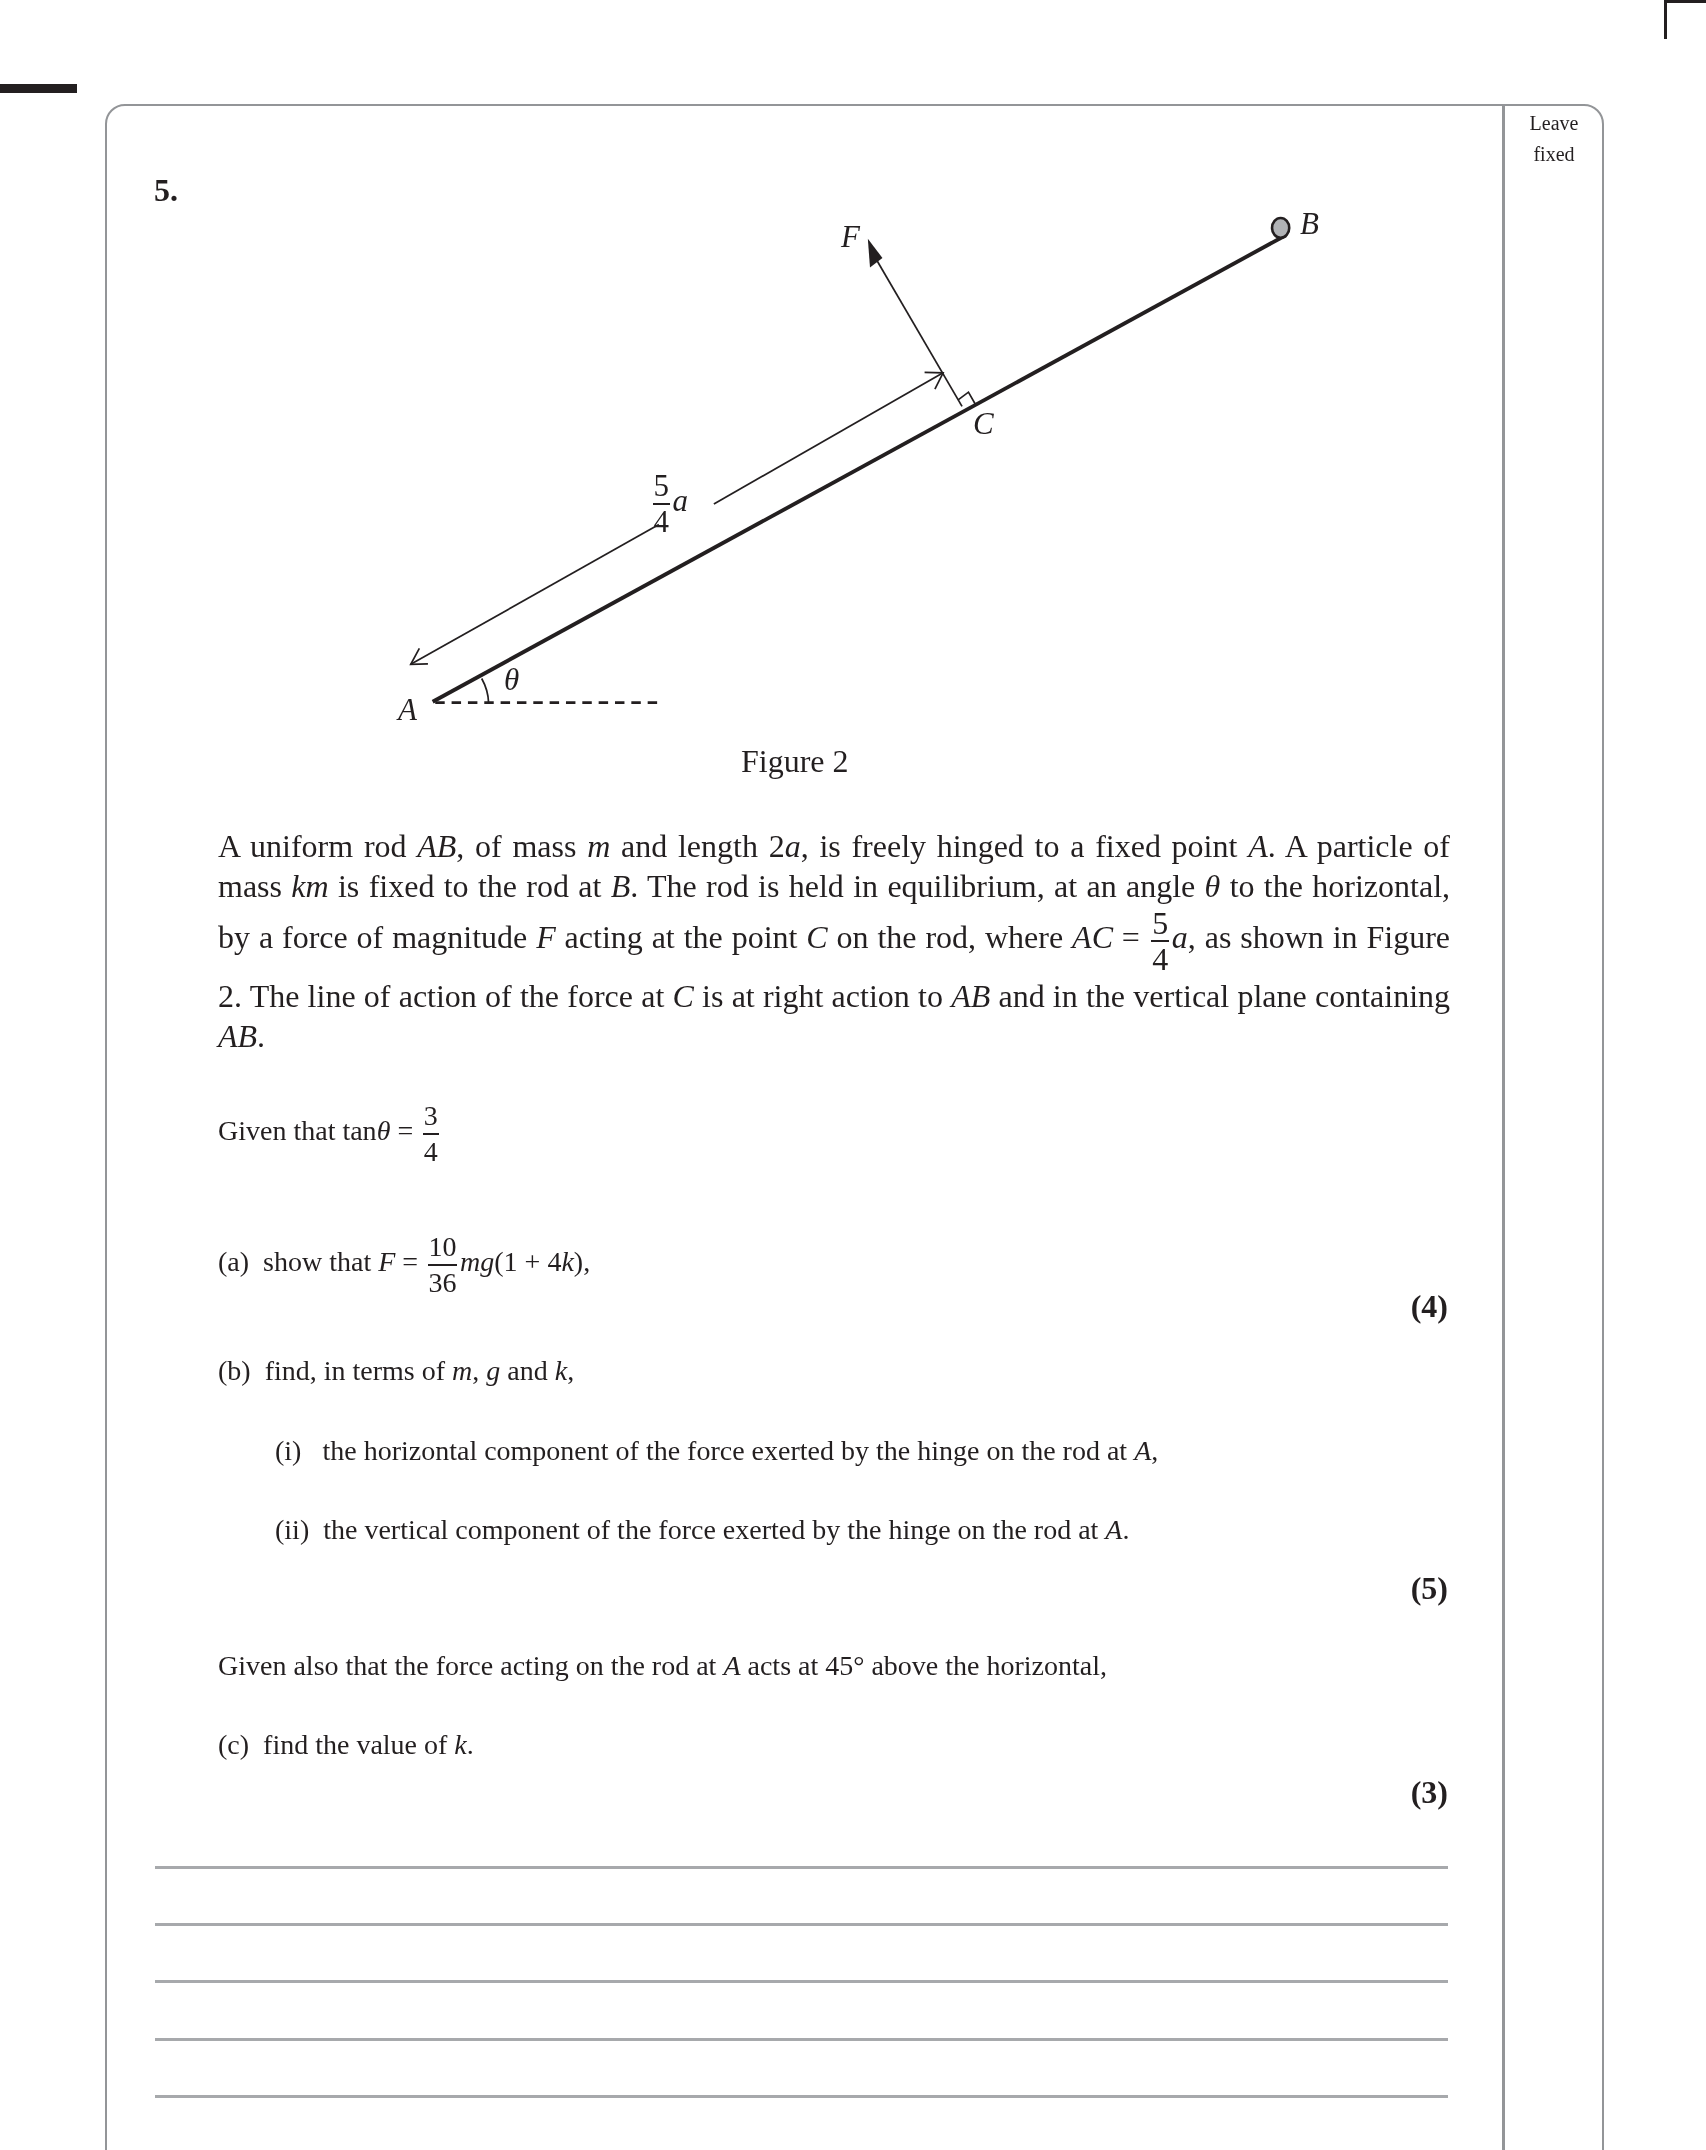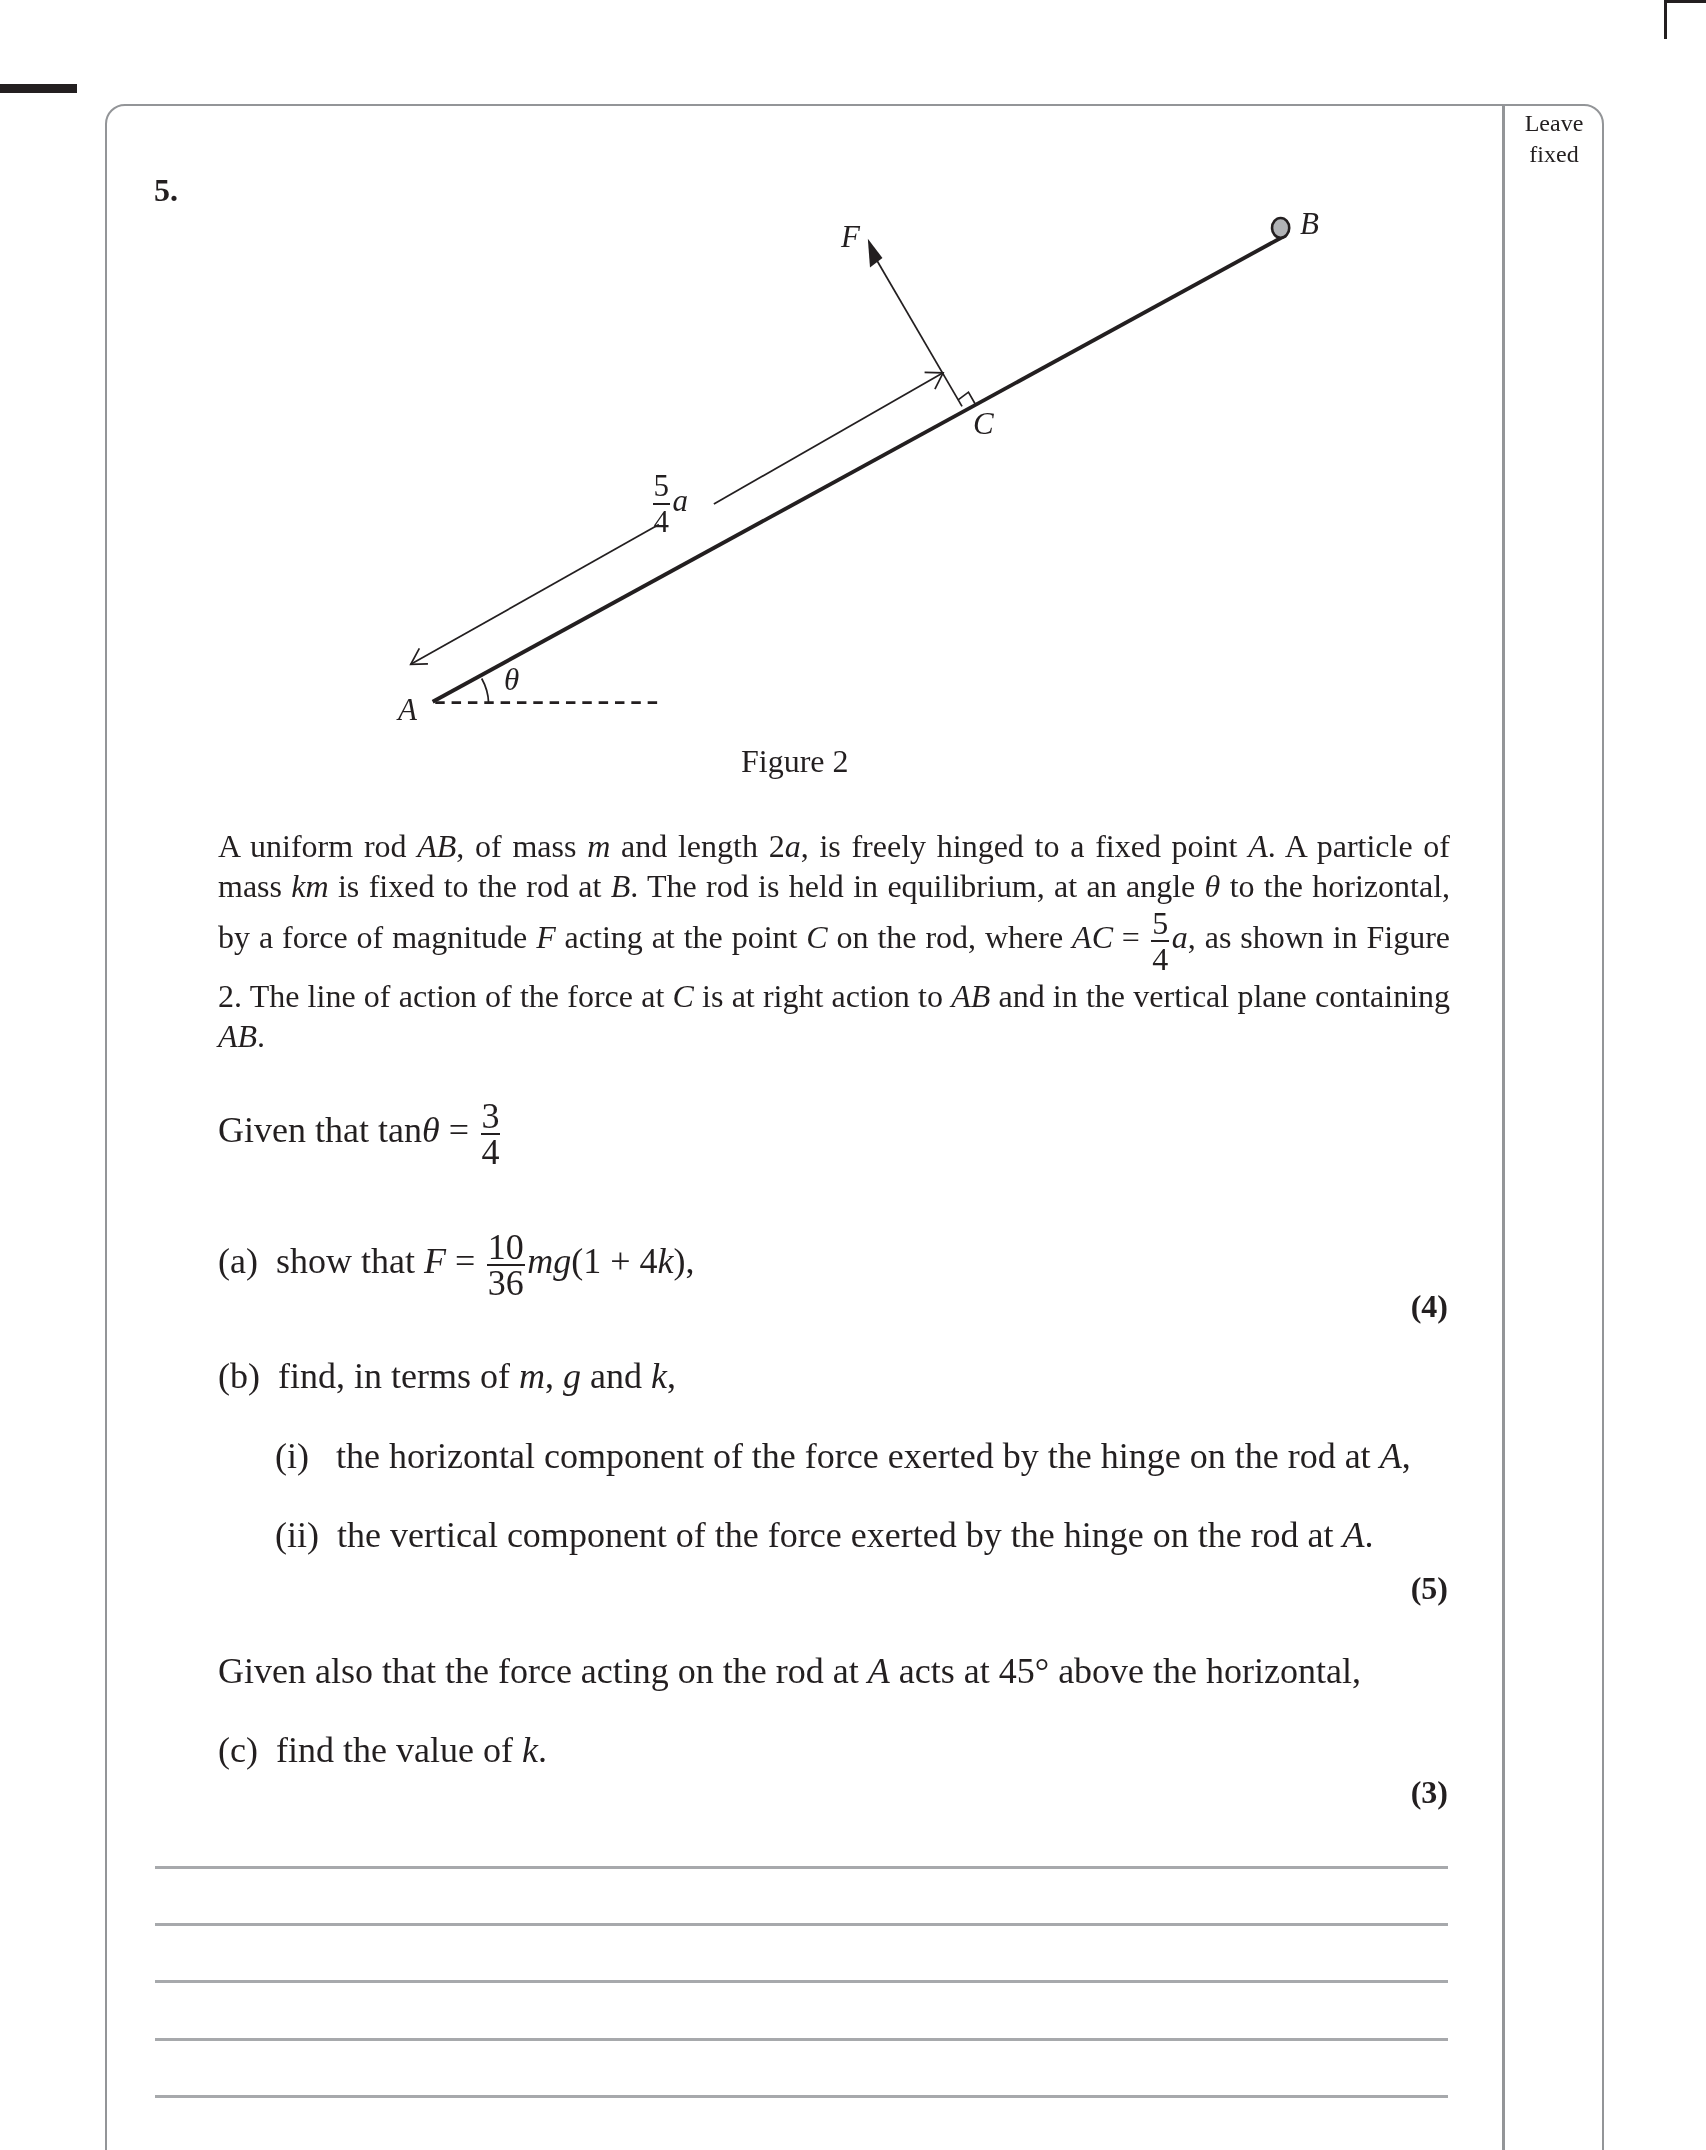--- a/index.html
+++ b/index.html
@@ -4,24 +4,24 @@
 <style>
   html, body { margin:0; padding:0; background:#ffffff; }
   body { width:1706px; height:2414px; position:relative; overflow:hidden;
          font-family:"Liberation Serif", "DejaVu Serif", serif; color:#231f20; }
   .abs { position:absolute; }
   .regbar { position:absolute; background:#231f20; }
   .frame { position:absolute; left:105px; top:104px; width:1499px; height:2165px;
            border:2.6px solid #939598; border-radius:20px; box-sizing:border-box; }
   .divider { position:absolute; left:1502px; top:104px; width:2.6px; height:2165px; background:#939598; }
   .leave { position:absolute; left:1505px; top:108px; width:98px; text-align:center;
-           font-size:24px; line-height:31px; }
+           font-size:20px; line-height:31px; }
   .qnum { position:absolute; left:154px; top:172px; font-weight:bold; font-size:32px; }
   .para { position:absolute; left:218px; width:1232px; font-size:32px; line-height:40px; text-align:justify; }
-  .line { position:absolute; left:218px; font-size:36px; white-space:nowrap; }
+  .line { position:absolute; left:218px; font-size:28px; white-space:nowrap; }
   .marks { position:absolute; right:258px; font-weight:bold; font-size:32px; }
   i { font-style:italic; }
   .frac { display:inline-block; vertical-align:middle; text-align:center; line-height:34px; margin:0 2.6px; }
   .frac span { display:block; }
   .frac .num { border-bottom:2.2px solid #231f20; padding:0 0.9px; }
   .ansline { position:absolute; left:155px; width:1293px; height:2.6px; background:#a7a9ac; }
 </style>
 </head>
 <body>
 

